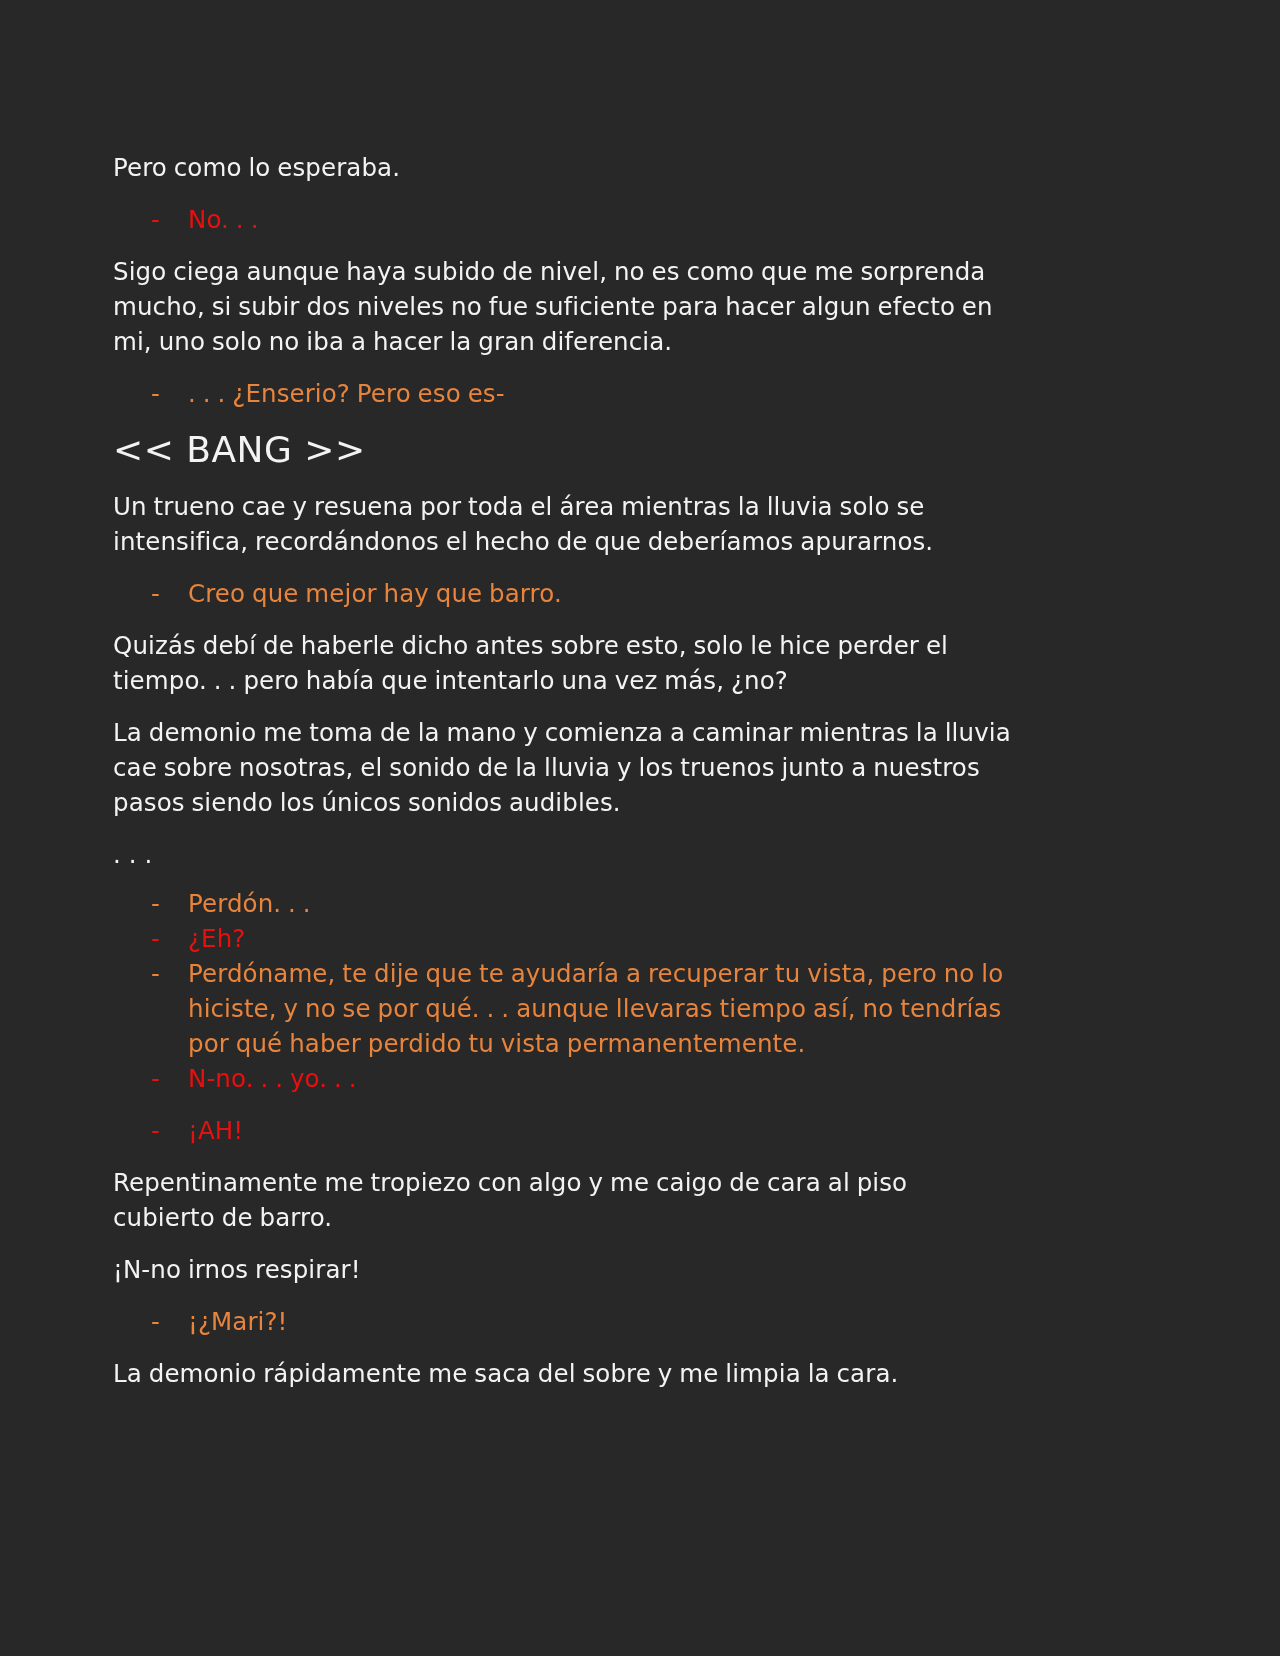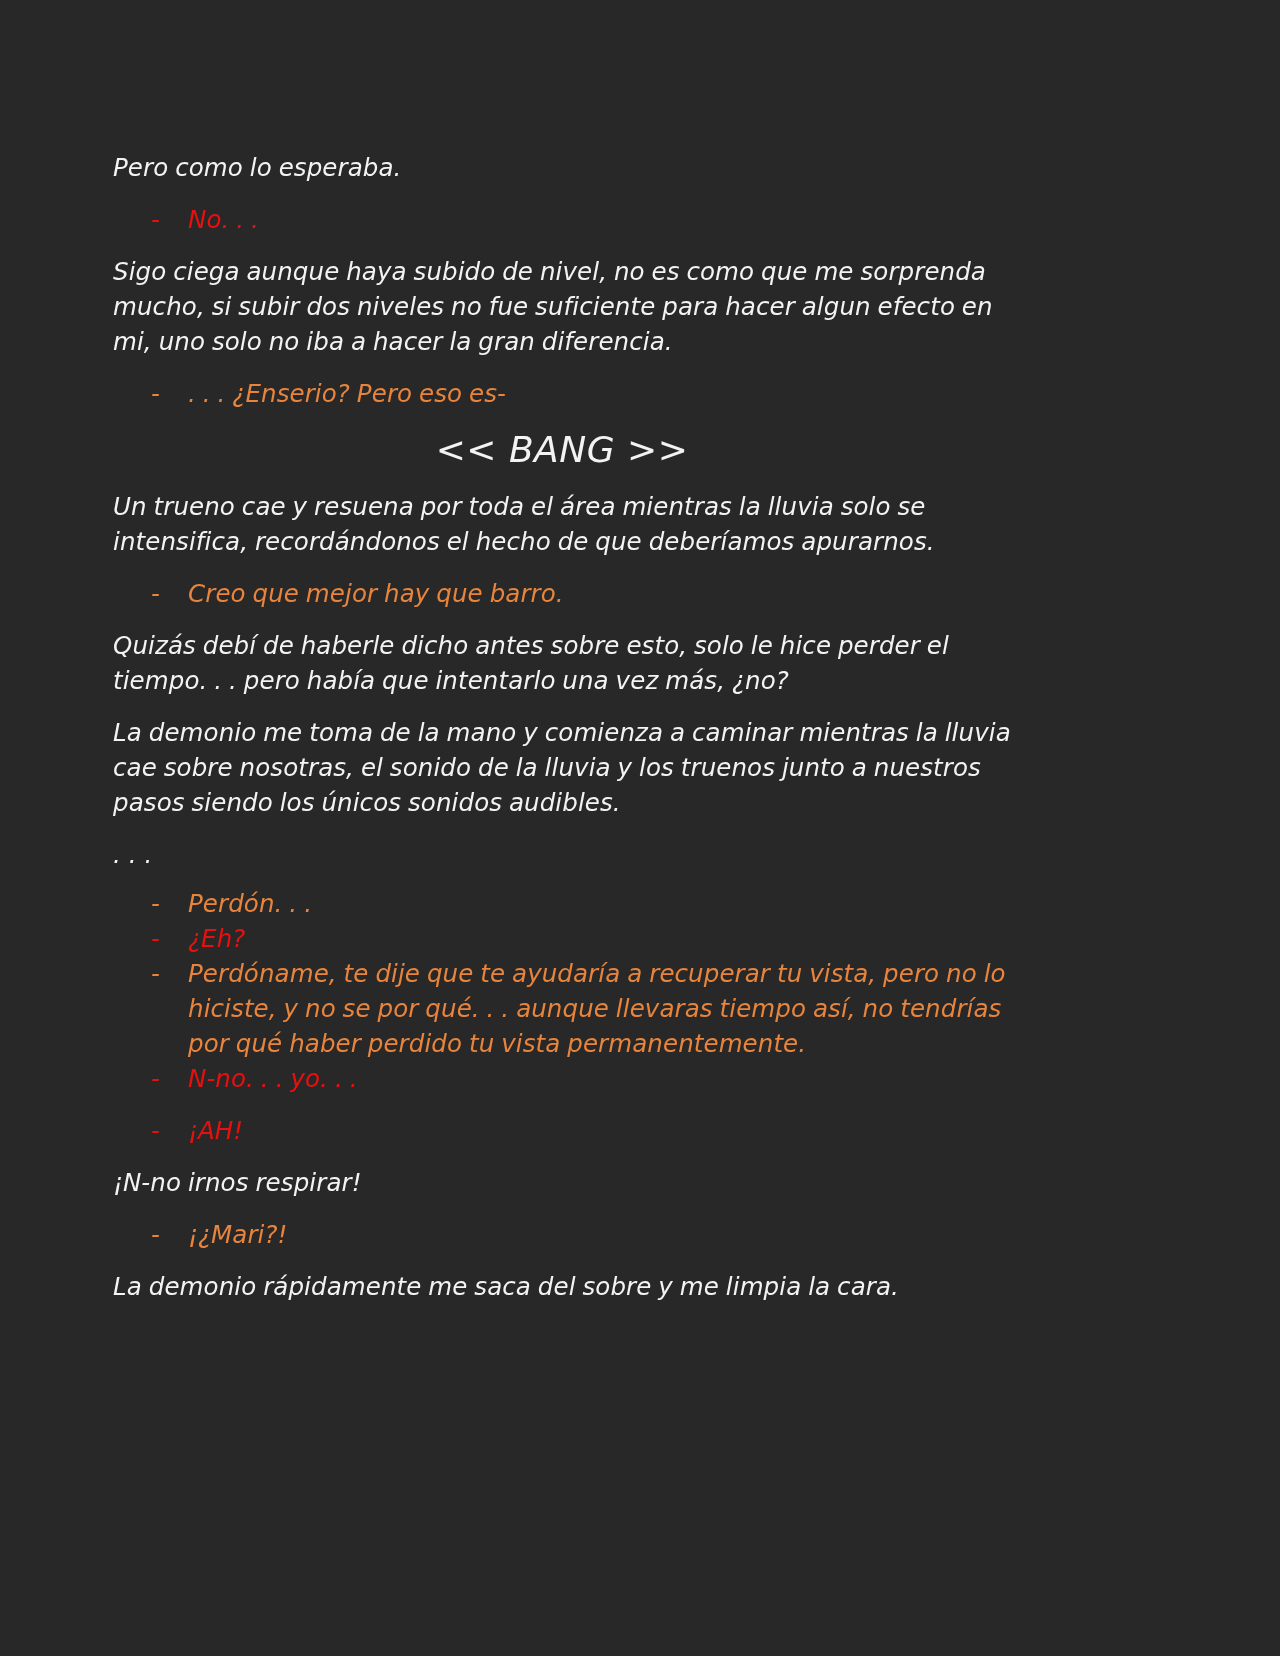--- a/index.html
+++ b/index.html
@@ -16,21 +16,20 @@
       font-size: 25px;
       line-height: 35px;
       letter-spacing: 0.1px;
     }
     .page {
       position: relative;
       width: 1124px;
       height: 1656px;
       box-sizing: border-box;
       padding: 150px 113px 12px 113px;
-      font-style: italic;
     }
     .para {
       margin: 0 0 17px 0;
       font-size: 24.5px;
       word-spacing: -1px;
     }
     .dialog-list {
       list-style: none;
       margin: 0 0 17px 0;
       padding: 0;
@@ -42,21 +41,20 @@
       word-spacing: -1px;
     }
     .dialog-line .dash {
       position: absolute;
       left: 38px;
       top: 0;
     }
     .c-red { color: #e8100f; }
     .c-orange { color: #e8843c; }
     .sfx {
-      text-align: center;
       font-size: 36px;
       line-height: 44px;
       margin: 4px 0 17px 0;
       padding-right: 0;
       letter-spacing: 0.5px;
     }
     .ellipsis-line {
       margin: 0 0 14px 0;
       font-size: 24.5px;
     }
@@ -121,20 +119,21 @@
   </ul>
 
 
   <ul class="dialog-list">
     <li class="dialog-line c-red">
       <span class="dash">-</span>
       <span>¡AH!</span>
     </li>
   </ul>
 
+  <p class="para">Repentinamente me tropiezo con algo y me caigo de cara al piso cubierto de barro.</p>
 
   <p class="para">¡N-no irnos respirar!</p>
 
   <ul class="dialog-list">
     <li class="dialog-line c-orange">
       <span class="dash">-</span>
       <span>¡¿Mari?!</span>
     </li>
   </ul>
 

